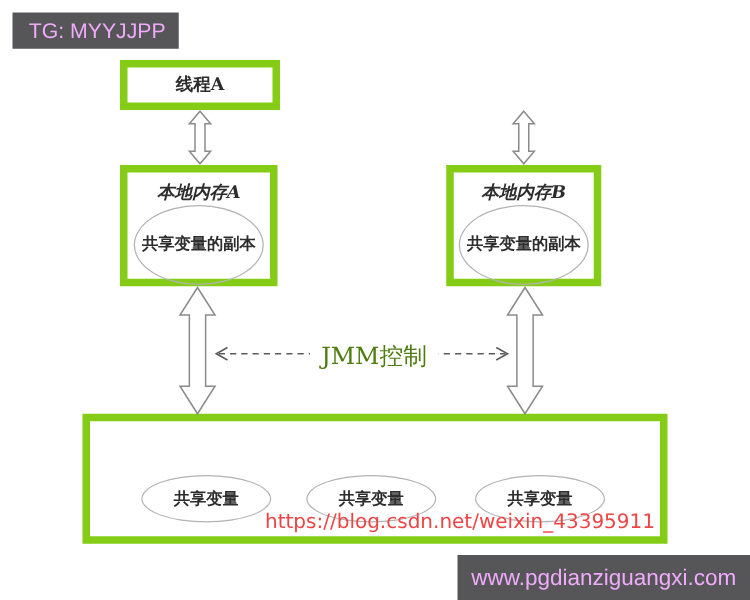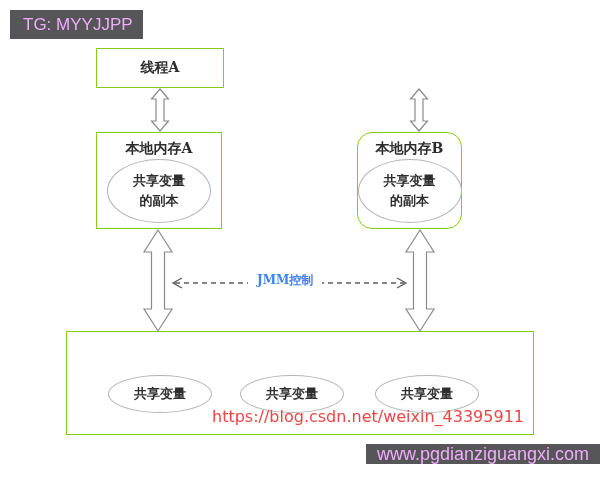--- a/index.html
+++ b/index.html
@@ -9,40 +9,40 @@
   }
   .canvas{position:relative;width:600px;height:480px;background:#ffffff;}
 
   
   .badge{
     position:absolute;background:#565658;color:#f0abfc;
     font-family:"Liberation Sans", sans-serif;
     display:flex;align-items:center;box-sizing:border-box;
   }
   .badge.tg{left:10px;top:10px;width:133px;height:29px;font-size:17px;padding-left:13px;}
-  .badge.site{left:366px;top:444px;width:234px;height:20px;font-size:18px;justify-content:center;}
+  .badge.site{left:366px;top:444px;width:234px;height:36px;font-size:18px;justify-content:center;}
 
   
   .box{
-    position:absolute;background:#ffffff;border:1px solid #84cc16;
+    position:absolute;background:#ffffff;border:6px solid #84cc16;
     box-sizing:border-box;color:#2d2d2d;
   }
   .box-title{text-align:center;font-weight:bold;font-size:14px;}
   .thread{height:40px;display:flex;align-items:center;justify-content:center;
     font-weight:bold;font-size:14px;}
   #threadA{left:96px;top:48px;width:128px;}
   #threadB{left:357px;top:48px;width:124px;}
   .local{height:97px;}
   #localA{left:96px;top:132px;width:126px;}
-  #localB{left:357px;top:132px;width:105px;border-radius:15px;}
-  .local .box-title{margin-top:7px;}
+  #localB{left:357px;top:132px;width:124px;}
+  .local .box-title{margin-top:7px;font-style:italic;}
 
   .ellipse{
     border:1px solid #b3b3b3;border-radius:50%;box-sizing:border-box;
-    display:flex;flex-direction:column;align-items:center;justify-content:center;
+    display:flex;flex-direction:row;align-items:center;justify-content:center;
     font-weight:bold;font-size:13px;color:#2d2d2d;background:transparent;
   }
   .copy-ellipse{
     position:absolute;left:50%;transform:translateX(-50%);
     top:26px;width:104px;height:64px;line-height:1.55;
   }
 
   #mainBox{left:66px;top:331px;width:468px;height:104px;}
   #mainBox .box-title{margin-top:9px;}
   .shared-ellipse{position:absolute;width:104px;height:38px;top:43px;}
@@ -51,21 +51,21 @@
   #sharedE3{left:308px;}
 
   .watermark{
     position:absolute;left:212px;top:407px;white-space:nowrap;
     font-family:"DejaVu Sans", sans-serif;font-size:16px;color:#ef4444;
   }
 
   svg.arrows{position:absolute;left:0;top:0;}
   .jmm-label{
     position:absolute;left:248px;top:272px;background:#ffffff;
-    padding:0 9px;font-weight:bold;font-size:12px;color:#3b82f6;
+    padding:0 9px;font-weight:normal;font-size:19px;color:#4d7c0f;
   }
 </style>
 </head>
 <body>
 
 <div class="canvas">
 
   <div class="box thread" id="threadA">
     <span>线程A</span>
   </div>

